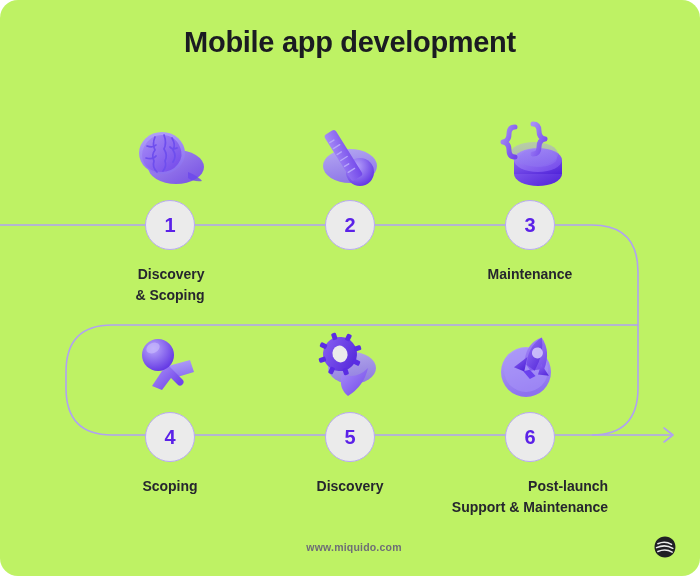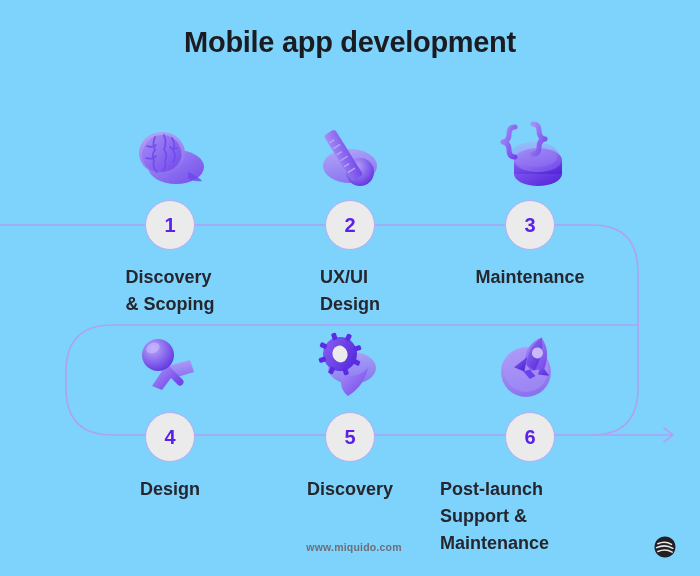--- a/index.html
+++ b/index.html
@@ -10,22 +10,22 @@
   body {
     width: 700px;
     height: 576px;
     overflow: hidden;
     font-family: "Liberation Sans", sans-serif;
   }
   .infographic {
     position: relative;
     width: 700px;
     height: 576px;
-    background: #7dd3fc;
-    border-radius: 0;
+    background: #bef264;
+    border-radius: 18px;
     overflow: hidden;
     box-sizing: border-box;
   }
 
   
   .title {
     position: absolute;
     left: 0;
     top: 22px;
     width: 700px;
@@ -91,23 +91,23 @@
     color: #5b21e8;
     font-size: 20px;
     font-weight: 700;
     box-sizing: border-box;
     position: relative;
     z-index: 3;
   }
 
   .label {
     margin-top: 14px;
-    text-align: left;
+    text-align: right;
     color: #26262e;
-    font-size: 18px;
+    font-size: 14px;
     font-weight: 600;
     line-height: 1.5;
     white-space: pre-line;
   }
 
   
   .footer-url {
     position: absolute;
     left: 4px;
     top: 541px;
@@ -204,22 +204,20 @@
                 <path d="M31.5 22 h7.5"></path>
                 <path d="M31.5 29 h5"></path>
               <path d="M31.5 36 h7.5"></path>
                 <path d="M31.5 43 h5"></path>
                 <path d="M31.5 50 h7.5"></path>
             </g>
           </g>
         </svg>
       </div>
       <div class="circle">2</div>
-      <div class="label">UX/UI
-Design</div>
     </div>
 
     <div class="step step-3">
       <div class="icon-wrap">
         <svg width="84" height="78" viewBox="0 0 84 78">
           <g fill="url(#gDark)">
             <ellipse cx="50" cy="58" rx="24" ry="12"></ellipse>
             <rect x="26" y="44" width="48" height="14"></rect>
             <ellipse cx="50" cy="44" rx="24" ry="12" fill="url(#gMid)"></ellipse>
             <ellipse cx="50" cy="42" rx="19" ry="9" fill="#8f73f2" opacity="0.55"></ellipse>
@@ -244,21 +242,21 @@
       <div class="icon-wrap">
         <svg width="84" height="74" viewBox="0 0 84 74">
           <path d="M36 36 L24 54 L34 58 L46 42 Z" fill="url(#gMid)"></path>
           <path d="M40 34 L62 28 L66 40 L46 46 Z" fill="url(#gDisc)"></path>
           <path d="M32 30 L52 50" stroke="url(#gMid)" stroke-width="7" stroke-linecap="round"></path>
           <circle cx="30" cy="23" r="16" fill="url(#gBall)"></circle>
           <ellipse cx="25" cy="16" rx="7" ry="5" fill="#c7bafc" opacity="0.65" transform="rotate(-25 25 16)"></ellipse>
         </svg>
       </div>
       <div class="circle">4</div>
-      <div class="label">Design</div>
+      <div class="label">Scoping</div>
     </div>
 
     <div class="step step-5">
       <div class="icon-wrap">
         <svg width="84" height="78" viewBox="0 0 84 78">
           <ellipse cx="44" cy="40" rx="24" ry="16" fill="url(#gDisc)" opacity="0.9"></ellipse>
           <path d="M34 46 q14 6 26 -6 q-4 18 -20 28 q-10 -8 -6 -22 z" fill="url(#gMid)"></path>
           <g transform="translate(32,26) rotate(-18)">
             <g fill="url(#gDark)">
               <circle cx="0" cy="0" r="17"></circle>

